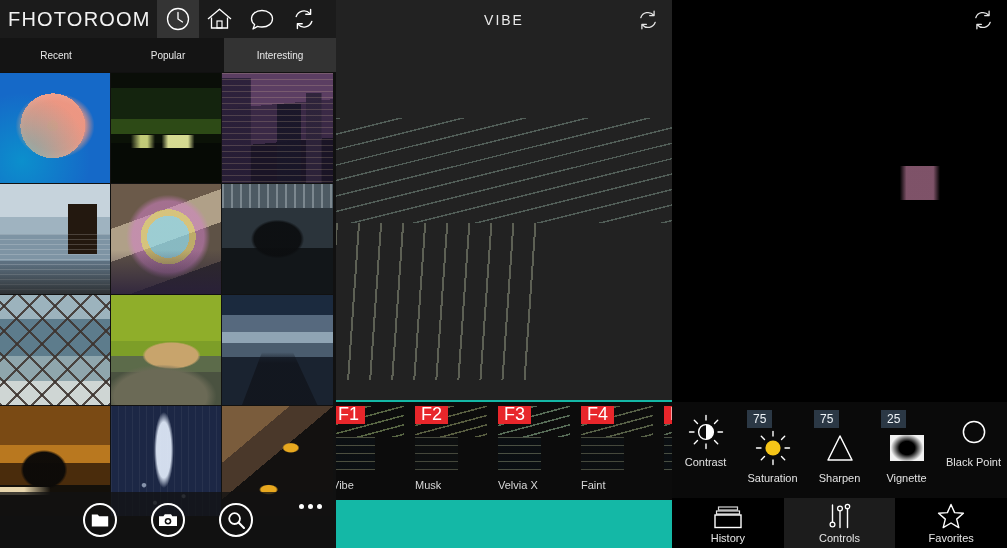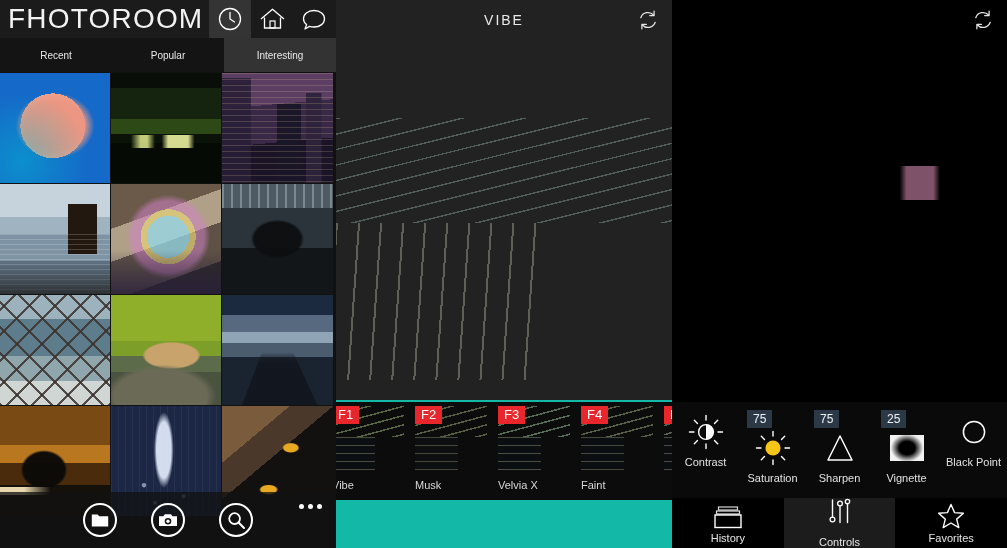--- a/index.html
+++ b/index.html
@@ -14,21 +14,21 @@
   .panel.left   { width: 336px; height: 548px; background:#1b1b1b; }
   .panel.mid    { width: 336px; height: 548px; background:#14b8a6; }
   .panel.right  { width: 335px; height: 548px; background:#000; }
 
   
   .app-header {
     height: 38px; display: flex; align-items: center;
     background: #1b1b1b; padding-left: 8px;
   }
   .app-title {
-    color: #f2f2f2; font-size: 28px; letter-spacing: 1.2px;
+    color: #f2f2f2; font-size: 20px; letter-spacing: 1.2px;
     font-weight: 300; flex: 0 0 auto; padding-right: 6px;
   }
   .hdr-icons { display:flex; align-items:center; height:38px; }
   .hdr-icon {
     width: 42px; height: 38px; display:flex; align-items:center;
     justify-content:center;
   }
   .hdr-icon.active { background: #343434; }
   .hdr-icon svg { display:block; }
 
@@ -82,21 +82,21 @@
 
   .filter-strip {
     position:absolute; top:402px; left:0; width:336px; height:98px;
     background:#0c0c0c; overflow:hidden;
   }
   .fstrip-inner { position:absolute; left:-10px; top:0; display:flex; }
   .fitem { width:82px; margin-right:1px; }
   .fthumb { width:72px; height:68px; margin:4px 0 0 6px; position:relative; overflow:hidden; }
   .fbadge {
     position:absolute; left:0; top:0; background:#e8262b; color:#fff;
-    font-size:13px; padding:1px 6px 2px 6px; line-height:15px;
+    font-size:18px; padding:1px 6px 2px 6px; line-height:15px;
   }
   .flabel { color:#d8d8d8; font-size:11px; margin:5px 0 0 6px; }
 
   .slider-bar {
     position:absolute; bottom:0; left:0; width:336px; height:48px;
     background:#060606; display:flex; align-items:center; padding:0 14px;
   }
   .sl-x { width:26px; height:26px; position:relative; }
   .sl-track {
     flex:1 1 auto; height:22px; margin:0 8px 0 16px; position:relative;
@@ -129,21 +129,21 @@
   }
   .ctrl-badge.hidden { visibility:hidden; }
   .ctrl-ico { height:44px; display:flex; align-items:center; justify-content:center; }
   .ctrl-label { color:#e2e2e2; font-size:11px; margin-top:2px; }
 
   .tabbar {
     position:absolute; bottom:0; left:0; width:335px; height:50px;
     background:#000; display:flex;
   }
   .tbitem { flex:1 1 0; display:flex; flex-direction:column; align-items:center; justify-content:center; }
-  .tbitem.active { background:#1c1c1c;justify-content:space-between; }
+  .tbitem.active { background:#1c1c1c; }
   .tb-ico { height:26px; display:flex; align-items:flex-end; justify-content:center; }
   .tb-label { color:#e6e6e6; font-size:11px; margin-top:3px; }
 
   svg { overflow: visible; }
 </style>
 </head>
 <body>
 
 <div class="screens">
 

